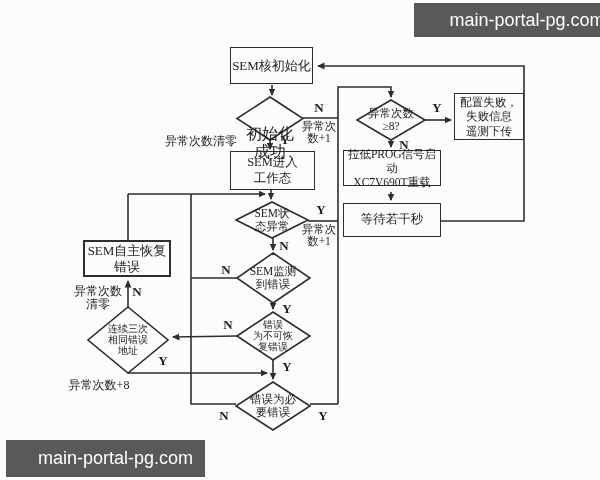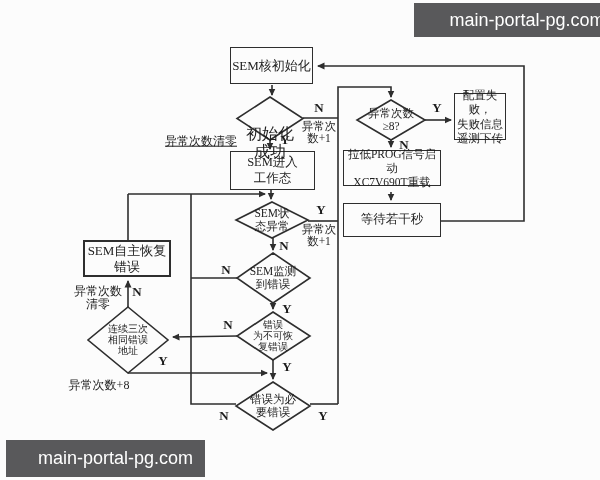--- a/index.html
+++ b/index.html
@@ -74,21 +74,21 @@
       <polygon points="273,253 310,278 273,303 237,278"></polygon>
       <polygon points="273,312 310,336 273,360 237,336"></polygon>
       <polygon points="128,307 168,340 128,373 88,340"></polygon>
       <polygon points="273,382 310,406 273,430 236,406"></polygon>
     </g>
   </svg>
 
   <div class="node" style="left:230px;top:47px;width:83px;height:37px;font-size:13px;">SEM核初始化</div>
   <div class="node" style="left:230px;top:151px;width:85px;height:39px;">SEM进入
 工作态</div>
-  <div class="node" style="left:454px;top:93px;width:52px;height:47px;font-size:11.5px;">配置失败，
+  <div class="node" style="left:454px;top:93px;width:70px;height:47px;font-size:11.5px;">配置失败，
 失败信息
 遥测下传</div>
   <div class="node" style="left:343px;top:150px;width:98px;height:36px;font-size:11.5px;">拉低PROG信号启动
 XC7V690T重载</div>
   <div class="node" style="left:343px;top:203px;width:98px;height:34px;">等待若干秒</div>
   <div class="node thick" style="left:83px;top:240px;width:88px;height:37px;font-size:13px;">SEM自主恢复
 错误</div>
 
   <div class="dtext" style="left:270px;top:119px;font-size:16px;margin-top:24px;">初始化
 成功</div>
@@ -100,21 +100,21 @@
 到错误</div>
   <div class="dtext small" style="left:273px;top:336px;">错误
 为不可恢
 复错误</div>
   <div class="dtext small" style="left:128px;top:340px;">连续三次
 相同错误
 地址</div>
   <div class="dtext" style="left:273px;top:406px;">错误为必
 要错误</div>
 
-  <div class="lbl" style="left:201px;top:141px;text-decoration:underline;">异常次数清零</div>
+  <div class="lbl" style="left:201px;top:141px;">异常次数清零</div>
   <div class="lbl" style="left:319px;top:132px;font-size:11.5px;">异常次
 数+1</div>
   <div class="lbl" style="left:319px;top:235px;font-size:11.5px;">异常次
 数+1</div>
   <div class="lbl" style="left:98px;top:298px;">异常次数
 清零</div>
   <div class="lbl" style="left:99px;top:385px;">异常次数+8</div>
 
   <div class="lbl ny" style="left:319px;top:108px;">N</div>
   <div class="lbl ny" style="left:285px;top:140px;">Y</div>

